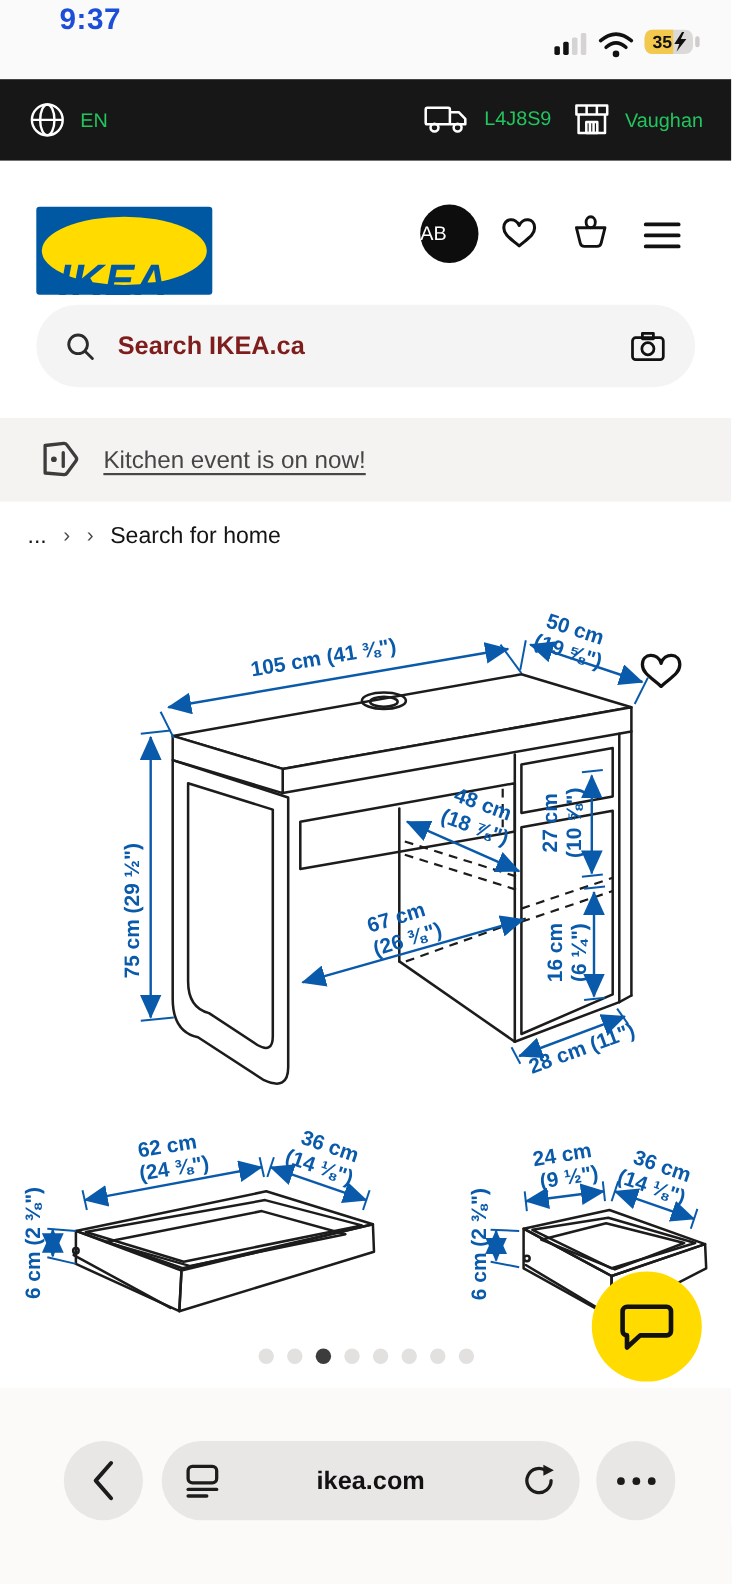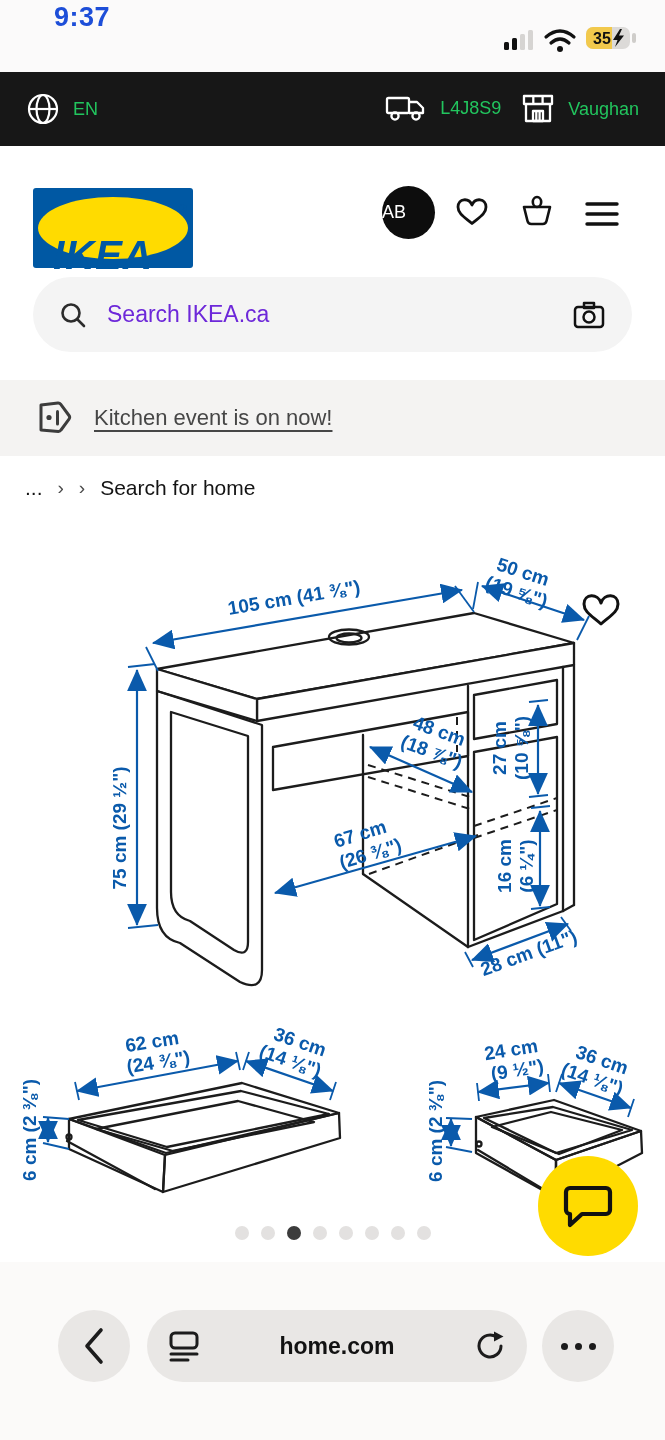--- a/index.html
+++ b/index.html
@@ -20,21 +20,21 @@
   
   .logo{position:absolute;left:33px;top:188px;width:160px;height:80px;background:#0058A3;border-radius:3px;}
   .logo-ellipse{position:absolute;left:5px;top:9px;width:150px;height:62px;background:#FFDB00;border-radius:50%;}
   .logo-word{position:absolute;left:0;top:17px;width:140px;text-align:center;font-size:40px;font-weight:bold;font-style:italic;color:#0058A3;letter-spacing:1px;margin-top:28px;}
   .logo-reg{position:absolute;right:6px;top:14px;font-size:12px;color:#0058A3;font-weight:bold;}
   .avatar{position:absolute;left:382px;top:186px;width:53px;height:53px;border-radius:50%;background:#0d0d0d;color:#fff;display:flex;align-items:center;font-size:18px;}
   .hicon{position:absolute;}
 
   
   .search{position:absolute;left:33px;top:277px;width:599px;height:75px;background:#f4f4f4;border-radius:38px;display:flex;align-items:center;padding:0 26px;gap:20px;}
-  .search-ph{font-size:23px;color:#6d28d9;flex:1;}
+  .search-ph{font-size:23px;color:#7f1d1d;flex:1;font-weight:bold;}
 
   
   .promo{position:absolute;left:0;top:380px;width:665px;height:76px;background:#f4f3f2;display:flex;align-items:center;padding:0 36px;gap:22px;}
   .promo-link{font-size:22px;color:#464646;text-decoration:underline;text-underline-offset:5px;}
 
   
   .breadcrumb{position:absolute;left:25px;top:476px;display:flex;align-items:center;gap:15px;font-size:21px;color:#141414;}
   .bc-sep{color:#4a4a4a;font-size:19px;}
 
   
@@ -363,21 +363,21 @@
       </svg>
     </div>
     <div class="url-pill">
       <svg width="30" height="32" viewBox="0 0 30 32">
         <g stroke="#1c1c1c" stroke-width="3" fill="none" stroke-linecap="round">
           <rect x="2" y="3" width="26" height="15" rx="4"></rect>
           <line x1="2" y1="24" x2="28" y2="24"></line>
           <line x1="2" y1="30" x2="19" y2="30"></line>
         </g>
       </svg>
-      <div class="url-text">home.com</div>
+      <div class="url-text">ikea.com</div>
       <svg width="30" height="30" viewBox="0 0 30 30">
         <g>
           <path d="M26,15 a11,11 0 1 1 -4.5,-8.9" fill="none" stroke="#1c1c1c" stroke-width="3" stroke-linecap="round"></path>
           <polygon points="19,0.5 28.5,5.5 19,10.5" fill="#1c1c1c"></polygon>
         </g>
       </svg>
     </div>
     <div class="circle-btn" style="left:542px">
       <div class="ellipsis">
           <i></i>

